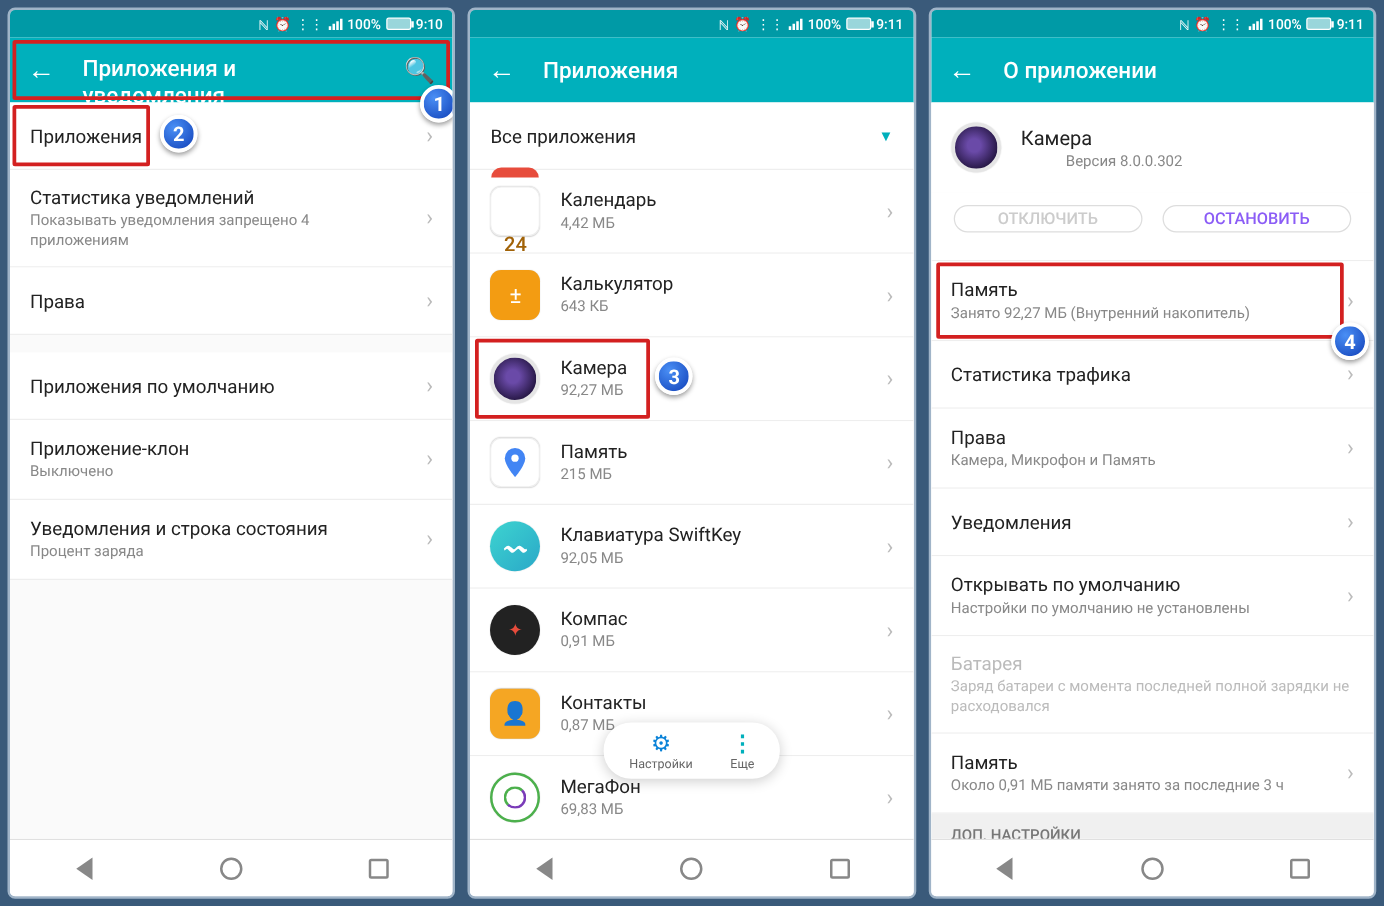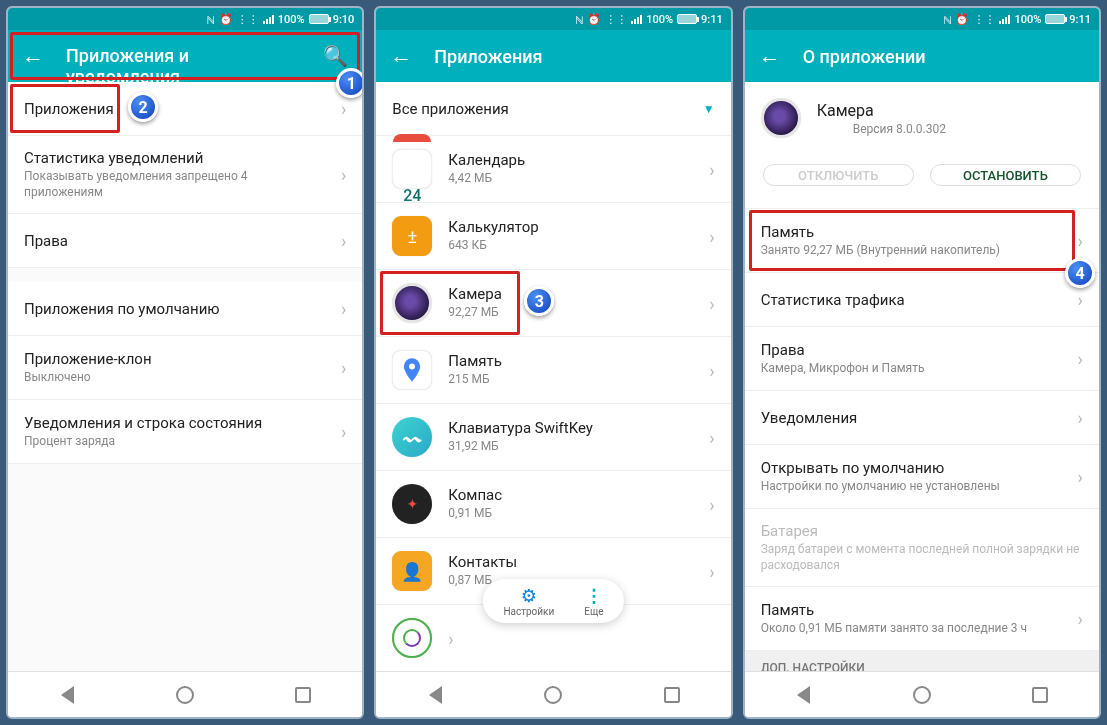--- a/index.html
+++ b/index.html
@@ -80,21 +80,21 @@
   .dropdown-tri { color: #00b0bc; font-size: 12px; }
   .gap { height: 14px; background: #fafafa; }
   .app-icon {
     width: 40px; height: 40px; border-radius: 9px;
     display: flex; align-items: center; justify-content: center;
     font-size: 18px; color: #fff; flex-shrink: 0;
     box-shadow: 0 0 1px rgba(0,0,0,0.2);
   }
   .ic-cal { background: #fff; border: 1px solid #eee; flex-direction: column; }
   .ic-cal .red { background: #e74c3c; color: #fff; height: 10px; width: 100%; font-size: 7px; text-align: center; border-radius: 8px 8px 0 0;}
-  .ic-cal .num { color: #0f766e; font-size: 16px; font-weight: 500; margin-top: 44px; }
+  .ic-cal .num { color: #a16207; font-size: 16px; font-weight: 500; margin-top: 44px; }
   .ic-calc { background: #f39c12; }
   .ic-cam { background: radial-gradient(circle at 45% 45%, #6a4aa8 20%, #2a1a4a 70%); border-radius: 50%; border: 3px solid #e5e5e5; }
   .ic-maps { background: #fff; border: 1px solid #eee; }
   .ic-swift { background: linear-gradient(135deg,#3dd4d0,#2aa8c8); border-radius: 50%;}
   .ic-compass { background: #222; border-radius: 50%; position: relative;}
   .ic-compass::after{ content:"✦"; color:#e74c3c; position:absolute; top:50%; left:50%; transform:translate(-50%,-50%); font-size:14px;}
   .ic-contacts { background: #f5a623; }
   .ic-mega {
     background: #fff; border: 2px solid #4cb04c; border-radius: 50%;
     position: relative;
@@ -108,21 +108,21 @@
   .app-info-header { display: flex; align-items: center; padding: 16px; gap: 16px; background:#fff;}
   .app-info-header .name { font-size: 16px; color: #222; }
   .app-info-header .ver { font-size: 12px; color: #888; margin-top:2px;padding-left:36px;}
   .btn-row { display: flex; gap: 16px; padding: 10px 18px 22px; background:#fff; border-bottom:1px solid #eee;}
   .pill-btn {
     flex: 1; height: 22px; border-radius: 20px; border: 1px solid #ddd;
     display: flex; align-items: center; justify-content: center;
     font-size: 13px; font-weight: 500; cursor: pointer;
   }
   .pill-btn.disable { color: #ccc; }
-  .pill-btn.stop { color: #14532d; }
+  .pill-btn.stop { color: #8b5cf6; }
   .section-header {
     background: #f0f0f0; color: #777; font-size: 12px;
     padding: 10px 16px; font-weight: 500;
   }
   .nav-bar {
     height: 46px; background: #fff; border-top: 1px solid #e0e0e0;
     display: flex; align-items: center; justify-content: space-around;
   }
   .nav-btn {
     width: 24px; height: 24px; display:flex; align-items:center; justify-content:center;
@@ -328,21 +328,21 @@
         <div class="title">Память</div>
         <div class="sub">215 МБ</div>
       </div>
       <span class="chev">›</span>
     </div>
 
     <div class="row tall">
       <div class="app-icon ic-swift">〰</div>
       <div class="txt">
         <div class="title">Клавиатура SwiftKey</div>
-        <div class="sub">31,92 МБ</div>
+        <div class="sub">92,05 МБ</div>
       </div>
       <span class="chev">›</span>
     </div>
 
     <div class="row tall">
       <div class="app-icon ic-compass"></div>
       <div class="txt">
         <div class="title">Компас</div>
         <div class="sub">0,91 МБ</div>
       </div>
@@ -353,20 +353,24 @@
       <div class="app-icon ic-contacts">👤</div>
       <div class="txt">
         <div class="title">Контакты</div>
         <div class="sub">0,87 МБ</div>
       </div>
       <span class="chev">›</span>
     </div>
 
     <div class="row tall">
       <div class="app-icon ic-mega"></div>
+      <div class="txt">
+        <div class="title">МегаФон</div>
+        <div class="sub">69,83 МБ</div>
+      </div>
       <span class="chev">›</span>
     </div>
 
     <div class="bottom-pill">
       <div class="item">
         <span class="gear">⚙</span>
         <span>Настройки</span>
       </div>
       <div class="item">
         <span class="dots">⋮</span>

